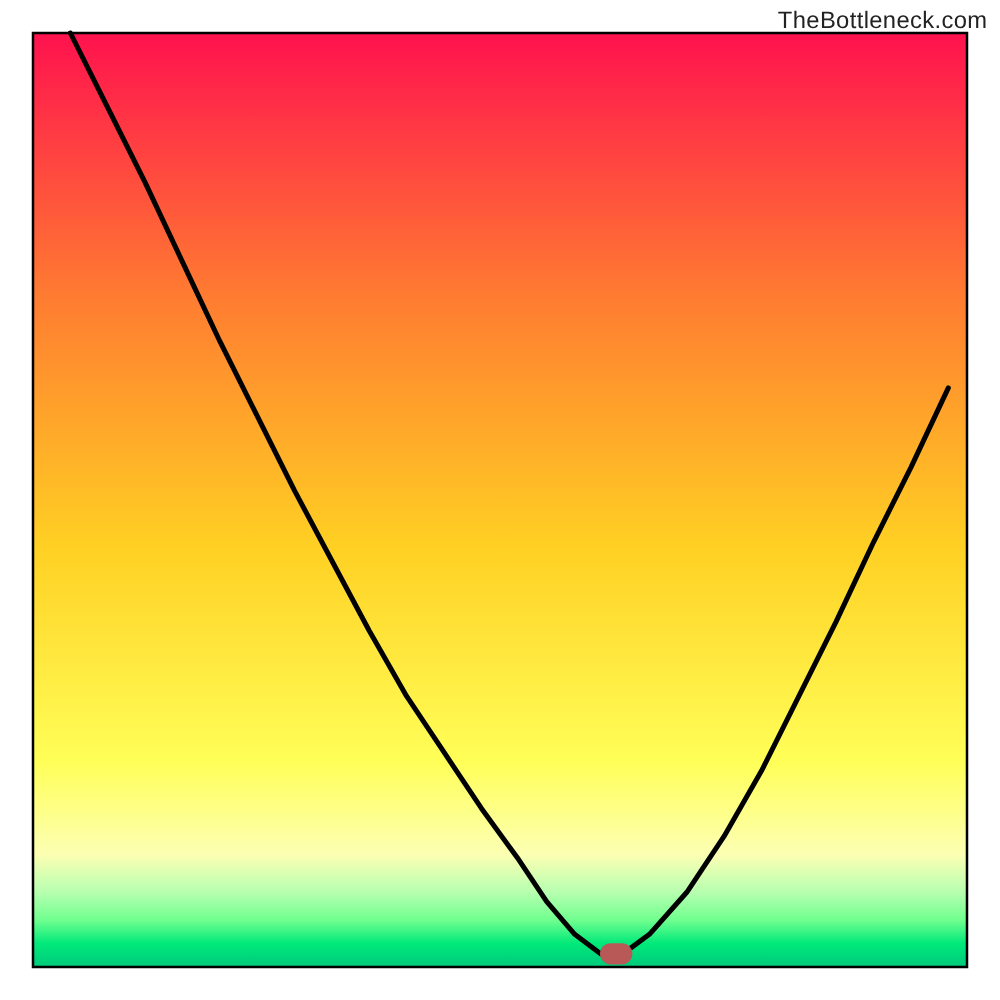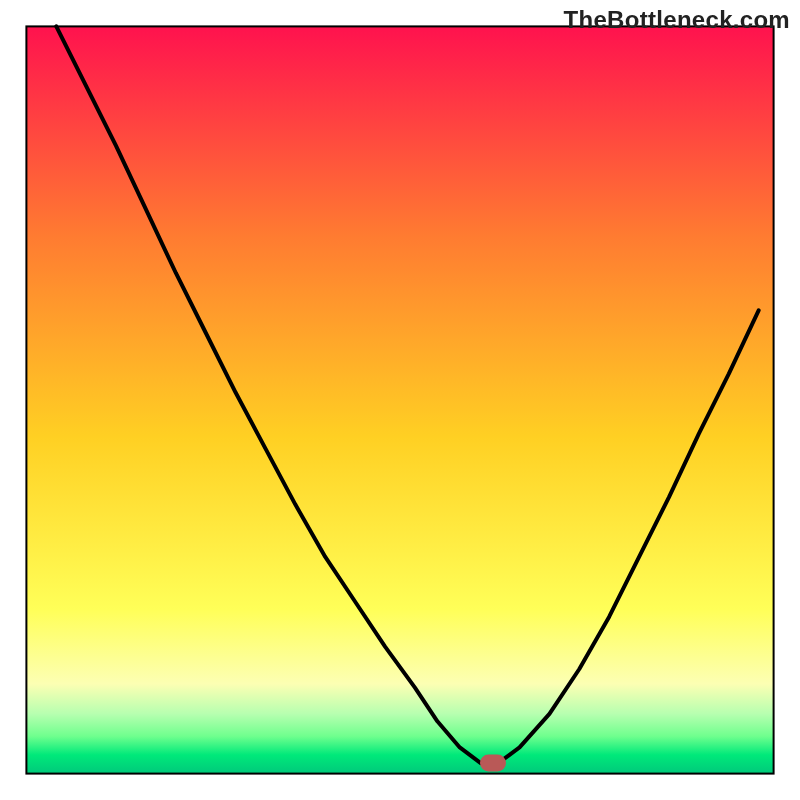--- a/index.html
+++ b/index.html
@@ -14,23 +14,23 @@
   .chart-container {
     position: relative;
     width: 800px;
     height: 800px;
   }
   .watermark {
     position: absolute;
     top: 6px;
     right: 10px;
     color: #222222;
-    font-size: 24px;
+    font-size: 19px;
     letter-spacing: 0.3px;
-    font-weight: 700;
+    font-weight: 400;
     z-index: 5;
   }
   svg.chart {
     position: absolute;
     top: 0;
     left: 0;
   }
   .marker {
     position: absolute;
     width: 26px;

